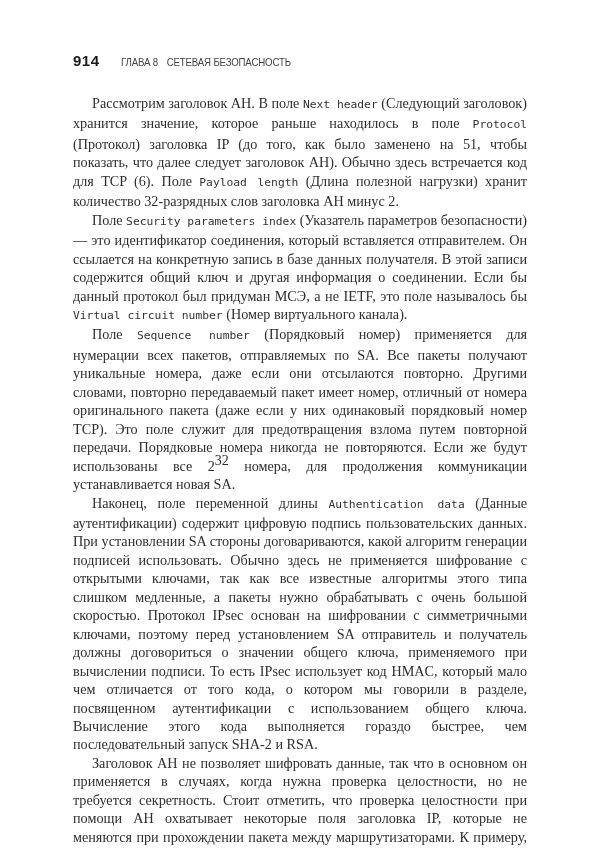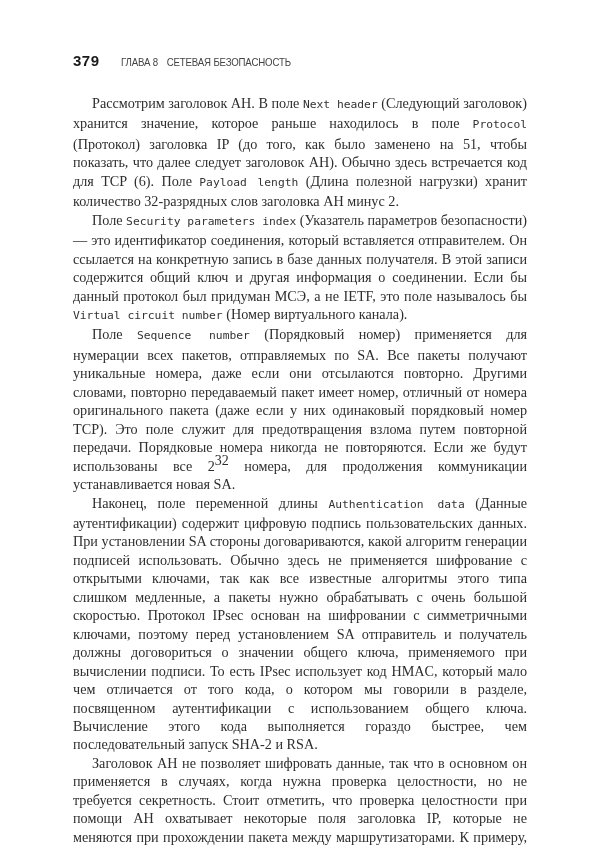--- a/index.html
+++ b/index.html
@@ -10,21 +10,21 @@
   .chapter .sep { display: inline-block; width: 10px; }
   .body-text { position: absolute; top: 94px; left: 73px; width: 454px; font-family: "Liberation Serif", serif; font-size: 14.2px; line-height: 18.45px; color: #2e2e2e; }
   .body-text p { margin: 0; text-indent: 19px; text-align: justify; hyphens: manual; }
   .mono { font-family: "DejaVu Sans Mono", monospace; font-size: 11.3px; color: #333; margin-top: 44px; }
   sup { font-size: 14px; line-height: 0; }
 </style>
 </head>
 <body>
 
 <div class="header">
-  <span class="page-num">379</span>
+  <span class="page-num">914</span>
   <span class="chapter">
     <span>ГЛАВА 8</span><span class="sep"></span><span>СЕТЕВАЯ БЕЗОПАСНОСТЬ</span>
   </span>
 </div>
 
 <div class="body-text">
   <p><span>Рассмотрим заголовок АН. В поле </span><span class="mono">Next header</span><span> (Следующий заголовок) хранится значение, которое раньше находилось в поле </span><span class="mono">Protocol</span><span> (Протокол) заголовка IP (до того, как было заменено на 51, чтобы показать, что далее следует заголовок АН). Обычно здесь встречается код для TCP (6). Поле </span><span class="mono">Payload length</span><span> (Длина полезной нагрузки) хранит количество 32-разрядных слов заголовка АН минус 2.</span></p>
 
   <p><span>Поле </span><span class="mono">Security parameters index</span><span> (Указатель параметров безопасности) — это идентификатор соединения, который вставляется отправителем. Он ссылается на конкретную запись в базе данных получателя. В этой записи содержится общий ключ и другая информация о соединении. Если бы данный протокол был придуман МСЭ, а не IETF, это поле называлось бы </span><span class="mono">Virtual circuit number</span><span> (Номер виртуального канала).</span></p>
 

